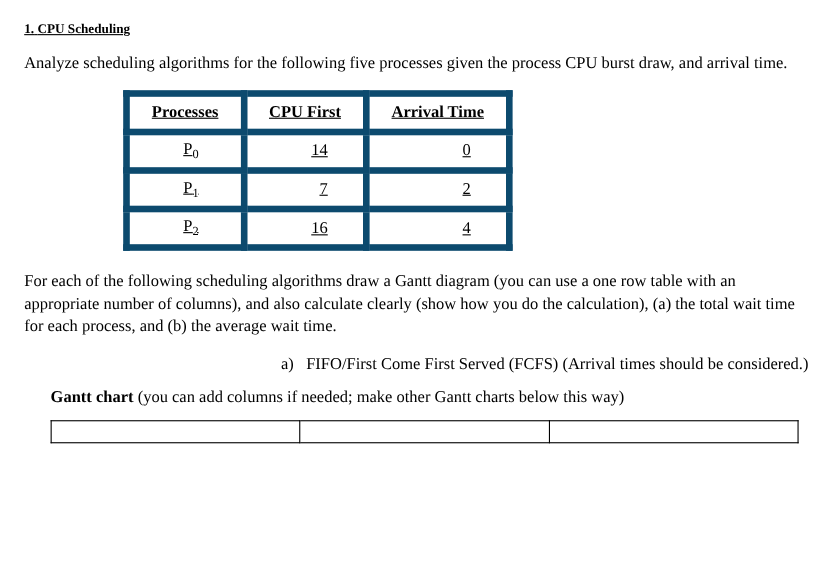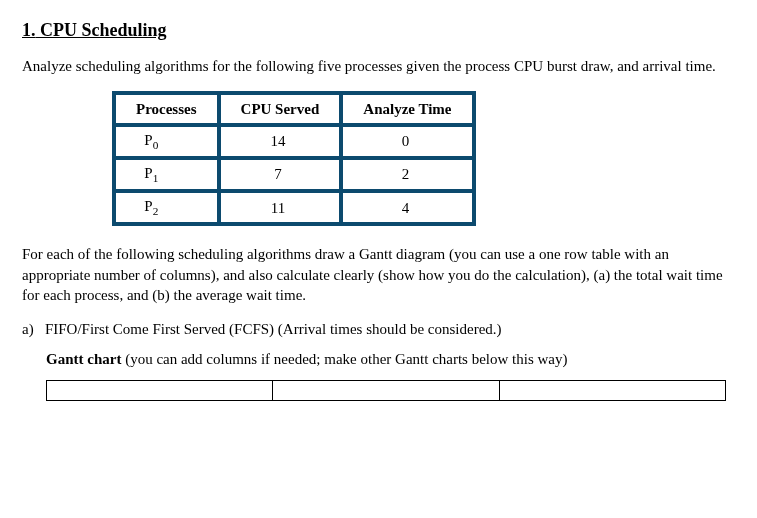--- a/index.html
+++ b/index.html
@@ -12,55 +12,57 @@
       background: #fff;
       margin: 0;
       padding: 18px 22px;
       width: 757px;
       line-height: 1.35;
     }
     .heading {
       font-weight: bold;
       text-decoration: underline;
       margin-bottom: 14px;
-      font-size: 18px;
+      font-size: 12px;
     }
     .para {
       margin: 6px 0 14px 0;
     }
     .process-table {
       border-collapse: collapse;
       margin-left: 90px;
       margin-bottom: 18px;
     }
     .process-table th,
     .process-table td {
-      border: 4px solid #0c4a6e;
-      text-align: center;
+      border: 6px solid #0c4a6e;
+      text-align: right;
       padding: 3px 8px;
       font-weight: normal;
+      text-decoration: underline;
     }
     .process-table th {
       font-weight: bold;
       padding: 4px 20px;
     }
     .process-table td.pcol {
       padding-right: 38px;
     }
     .process-table td.bcol,
     .process-table td.acol {
       padding-left: 28px;
       padding-right: 32px;
     }
     sub {
       font-size: 0.75em;
       vertical-align: sub;
     }
     .sub-item {
       margin: 8px 0 6px 0;
+      text-align: right;
     }
     .gantt-label {
       font-weight: bold;
       margin: 10px 0 10px 24px;
     }
     .gantt-label .paren {
       font-weight: normal;
     }
     .gantt {
       border-collapse: collapse;
@@ -80,38 +82,38 @@
   <span>1.</span>
   <span>CPU Scheduling</span>
 </div>
 
 <p class="para">Analyze scheduling algorithms for the following five processes given the process CPU burst draw, and arrival time.</p>
 
 <table class="process-table">
   <thead>
     <tr>
       <th>Processes</th>
-      <th>CPU Served</th>
-      <th>Analyze Time</th>
+      <th>CPU First</th>
+      <th>Arrival Time</th>
     </tr>
   </thead>
   <tbody id="process-tbody">
       <tr>
         <td class="pcol"><span>P</span><sub>0</sub></td>
         <td class="bcol">14</td>
         <td class="acol">0</td>
       </tr>
       <tr>
         <td class="pcol"><span>P</span><sub>1</sub></td>
         <td class="bcol">7</td>
         <td class="acol">2</td>
       </tr>
       <tr>
         <td class="pcol"><span>P</span><sub>2</sub></td>
-        <td class="bcol">11</td>
+        <td class="bcol">16</td>
         <td class="acol">4</td>
       </tr>
     </tbody>
 </table>
 
 <p class="para">For each of the following scheduling algorithms draw a Gantt diagram (you can use a one row table with an appropriate number of columns), and also calculate clearly (show how you do the calculation), (a) the total wait time for each process, and (b) the average wait time.</p>
 
 <div class="sub-item">
   <span>a)</span>&nbsp;&nbsp;
   <span>FIFO/First Come First Served (FCFS) (Arrival times should be considered.)</span>

